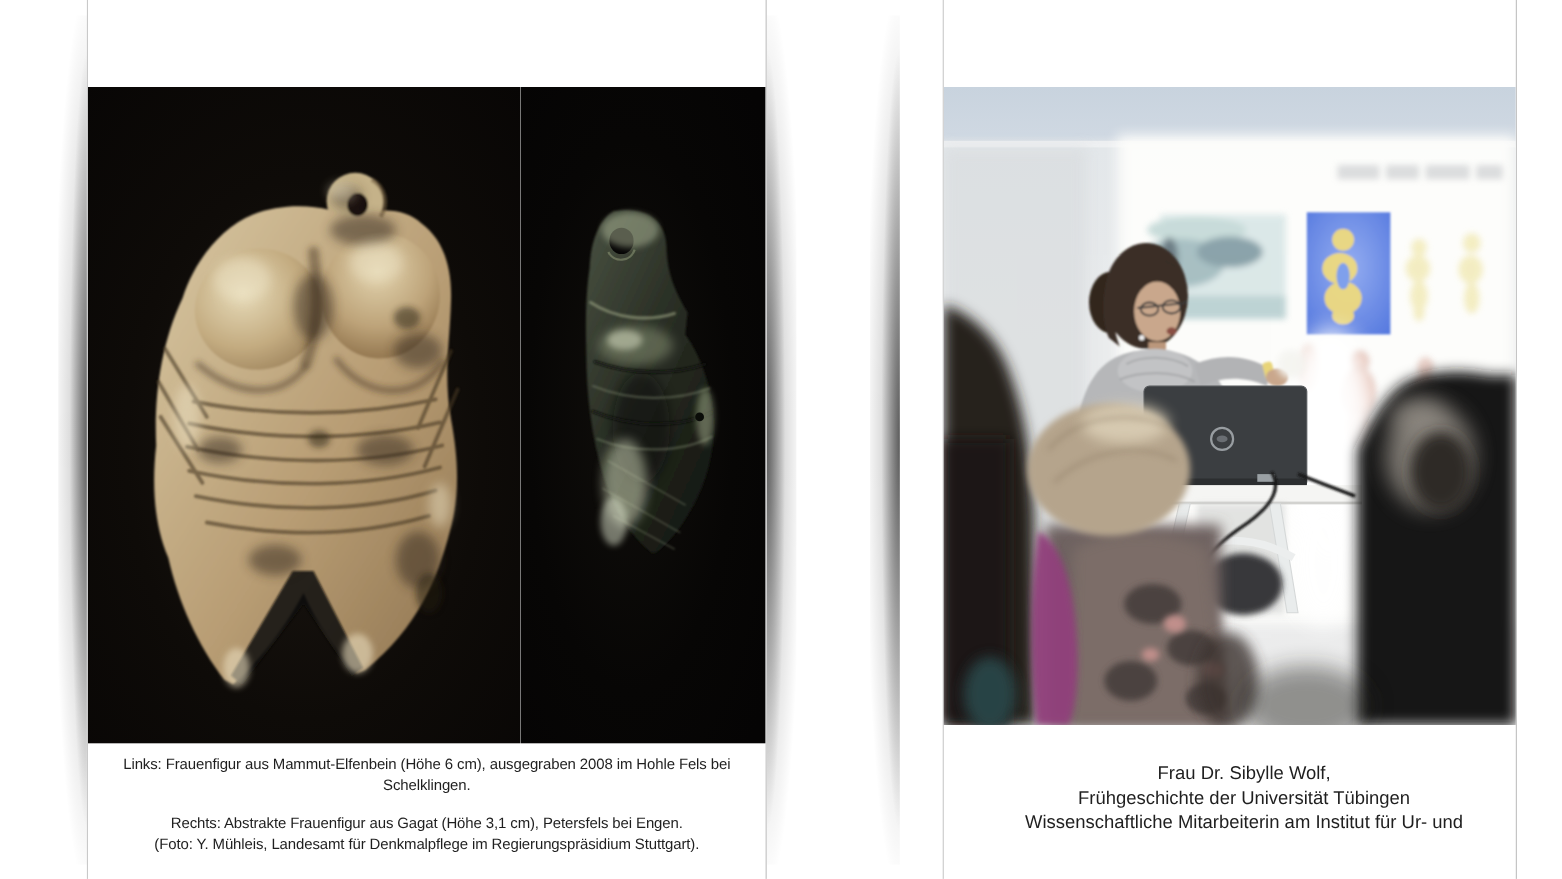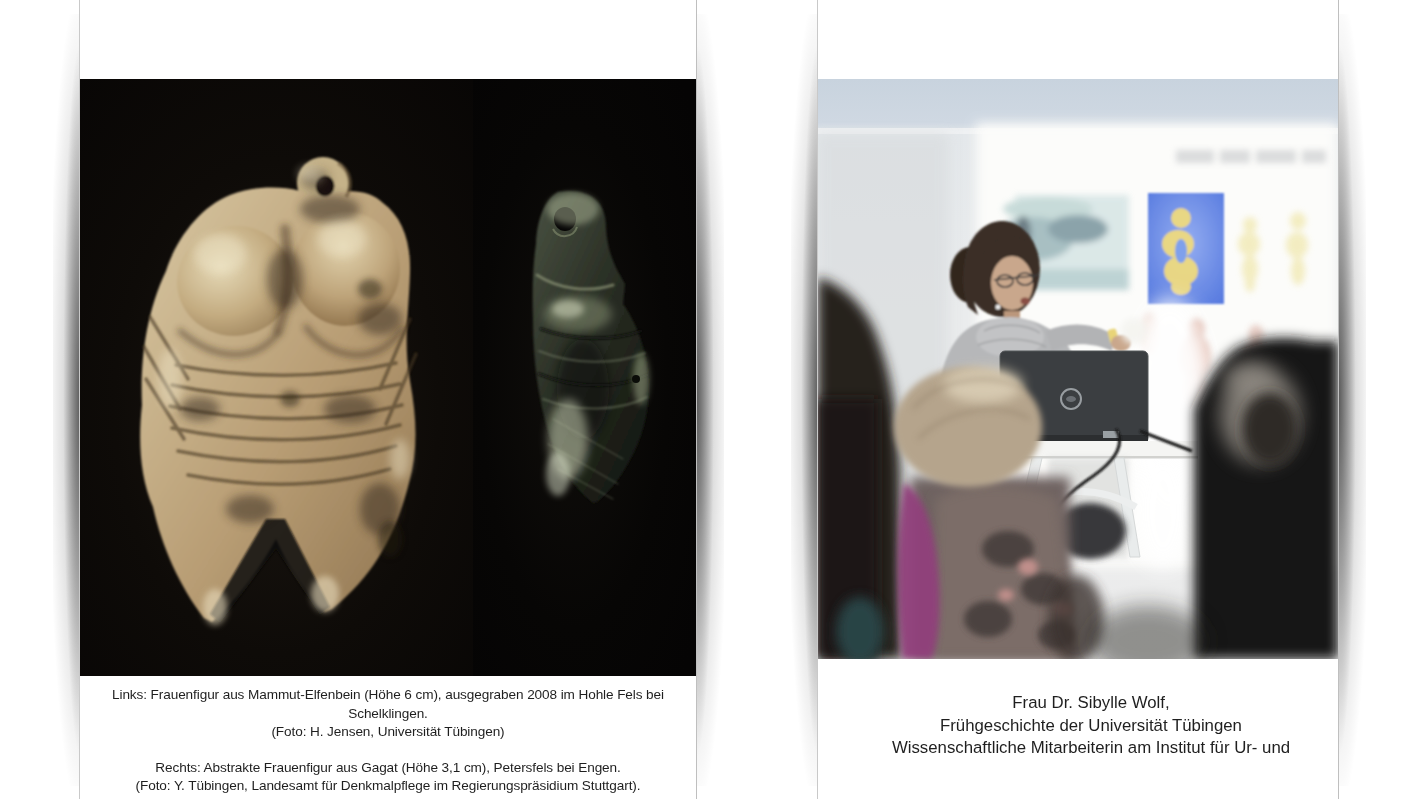--- a/index.html
+++ b/index.html
@@ -1,20 +1,20 @@
 <!DOCTYPE html>
 <html><head>
 <meta charset="utf-8">
 <style>
   html,body{margin:0;padding:0;background:#ffffff;}
   .stage{position:relative;width:1420px;height:799px;overflow:hidden;background:#ffffff;
          font-family:"Liberation Sans",sans-serif;}
   .card{position:absolute;top:0;height:799px;background:#ffffff;box-sizing:border-box;}
   .card-left{left:79px;width:618px;border-left:1px solid #c9c9c9;border-right:1px solid #bfbfbf;}
-  .card-right{left:817px;width:522px;border-left:1px solid #c9c9c9;border-right:1px solid #bfbfbf;}
+  .card-right{left:857px;width:522px;border-left:1px solid #c9c9c9;border-right:1px solid #bfbfbf;}
   .shadow{position:absolute;top:14px;height:772px;width:27px;pointer-events:none;}
   .sh-left-of{background:
       radial-gradient(ellipse 62% 46% at 100% 50%, rgba(0,0,0,0.50), rgba(0,0,0,0) 100%),
       radial-gradient(ellipse 125% 56% at 100% 50%, rgba(0,0,0,0.28), rgba(0,0,0,0) 95%);}
   .sh-right-of{background:
       radial-gradient(ellipse 62% 46% at 0% 50%, rgba(0,0,0,0.50), rgba(0,0,0,0) 100%),
       radial-gradient(ellipse 125% 56% at 0% 50%, rgba(0,0,0,0.28), rgba(0,0,0,0) 95%);}
   .photo-strip{position:absolute;left:0;top:79px;width:616px;height:597px;display:flex;}
   .photo-strip svg{display:block;}
   .lecture{position:absolute;left:0;top:79px;display:block;}
@@ -170,23 +170,22 @@
         </g>
         <ellipse cx="168" cy="300" rx="8" ry="26" fill="#9aa585" opacity="0.55" filter="url(#fB3)"></ellipse>
         <circle cx="163" cy="300" r="4" fill="#0a0c08"></circle>
         <ellipse cx="95" cy="360" rx="20" ry="40" fill="#c6cdb0" opacity="0.55" filter="url(#fB5)"></ellipse>
         <ellipse cx="85" cy="395" rx="12" ry="22" fill="#dde3cc" opacity="0.5" filter="url(#fB3)"></ellipse>
       </svg>
     </div>
 
     <div class="caption caption-left">
       <div>Links: Frauenfigur aus Mammut-Elfenbein (Höhe 6 cm), ausgegraben 2008 im Hohle Fels bei Schelklingen.</div>
-      <div>(Foto: H. Jensen, Universität Tübingen)</div>
       <div class="para2">Rechts: Abstrakte Frauenfigur aus Gagat (Höhe 3,1 cm), Petersfels bei Engen.</div>
-      <div>(Foto: Y. Tübingen, Landesamt für Denkmalpflege im Regierungspräsidium Stuttgart).</div>
+      <div>(Foto: Y. Mühleis, Landesamt für Denkmalpflege im Regierungspräsidium Stuttgart).</div>
     </div>
   </section>
 
   <section class="card card-right">
 
     <svg class="lecture" width="520" height="580" viewBox="0 0 520 580" role="img" aria-label="Frau Dr. Sibylle Wolf hält einen Vortrag neben einem Laptop vor einer Projektionswand, Zuhörerinnen im Vordergrund">
       <defs>
         <linearGradient id="wall" x1="0" y1="0" x2="0" y2="1">
           <stop offset="0%" stop-color="#c8d3de"></stop>
             <stop offset="7.5%" stop-color="#cfd8e2"></stop>

